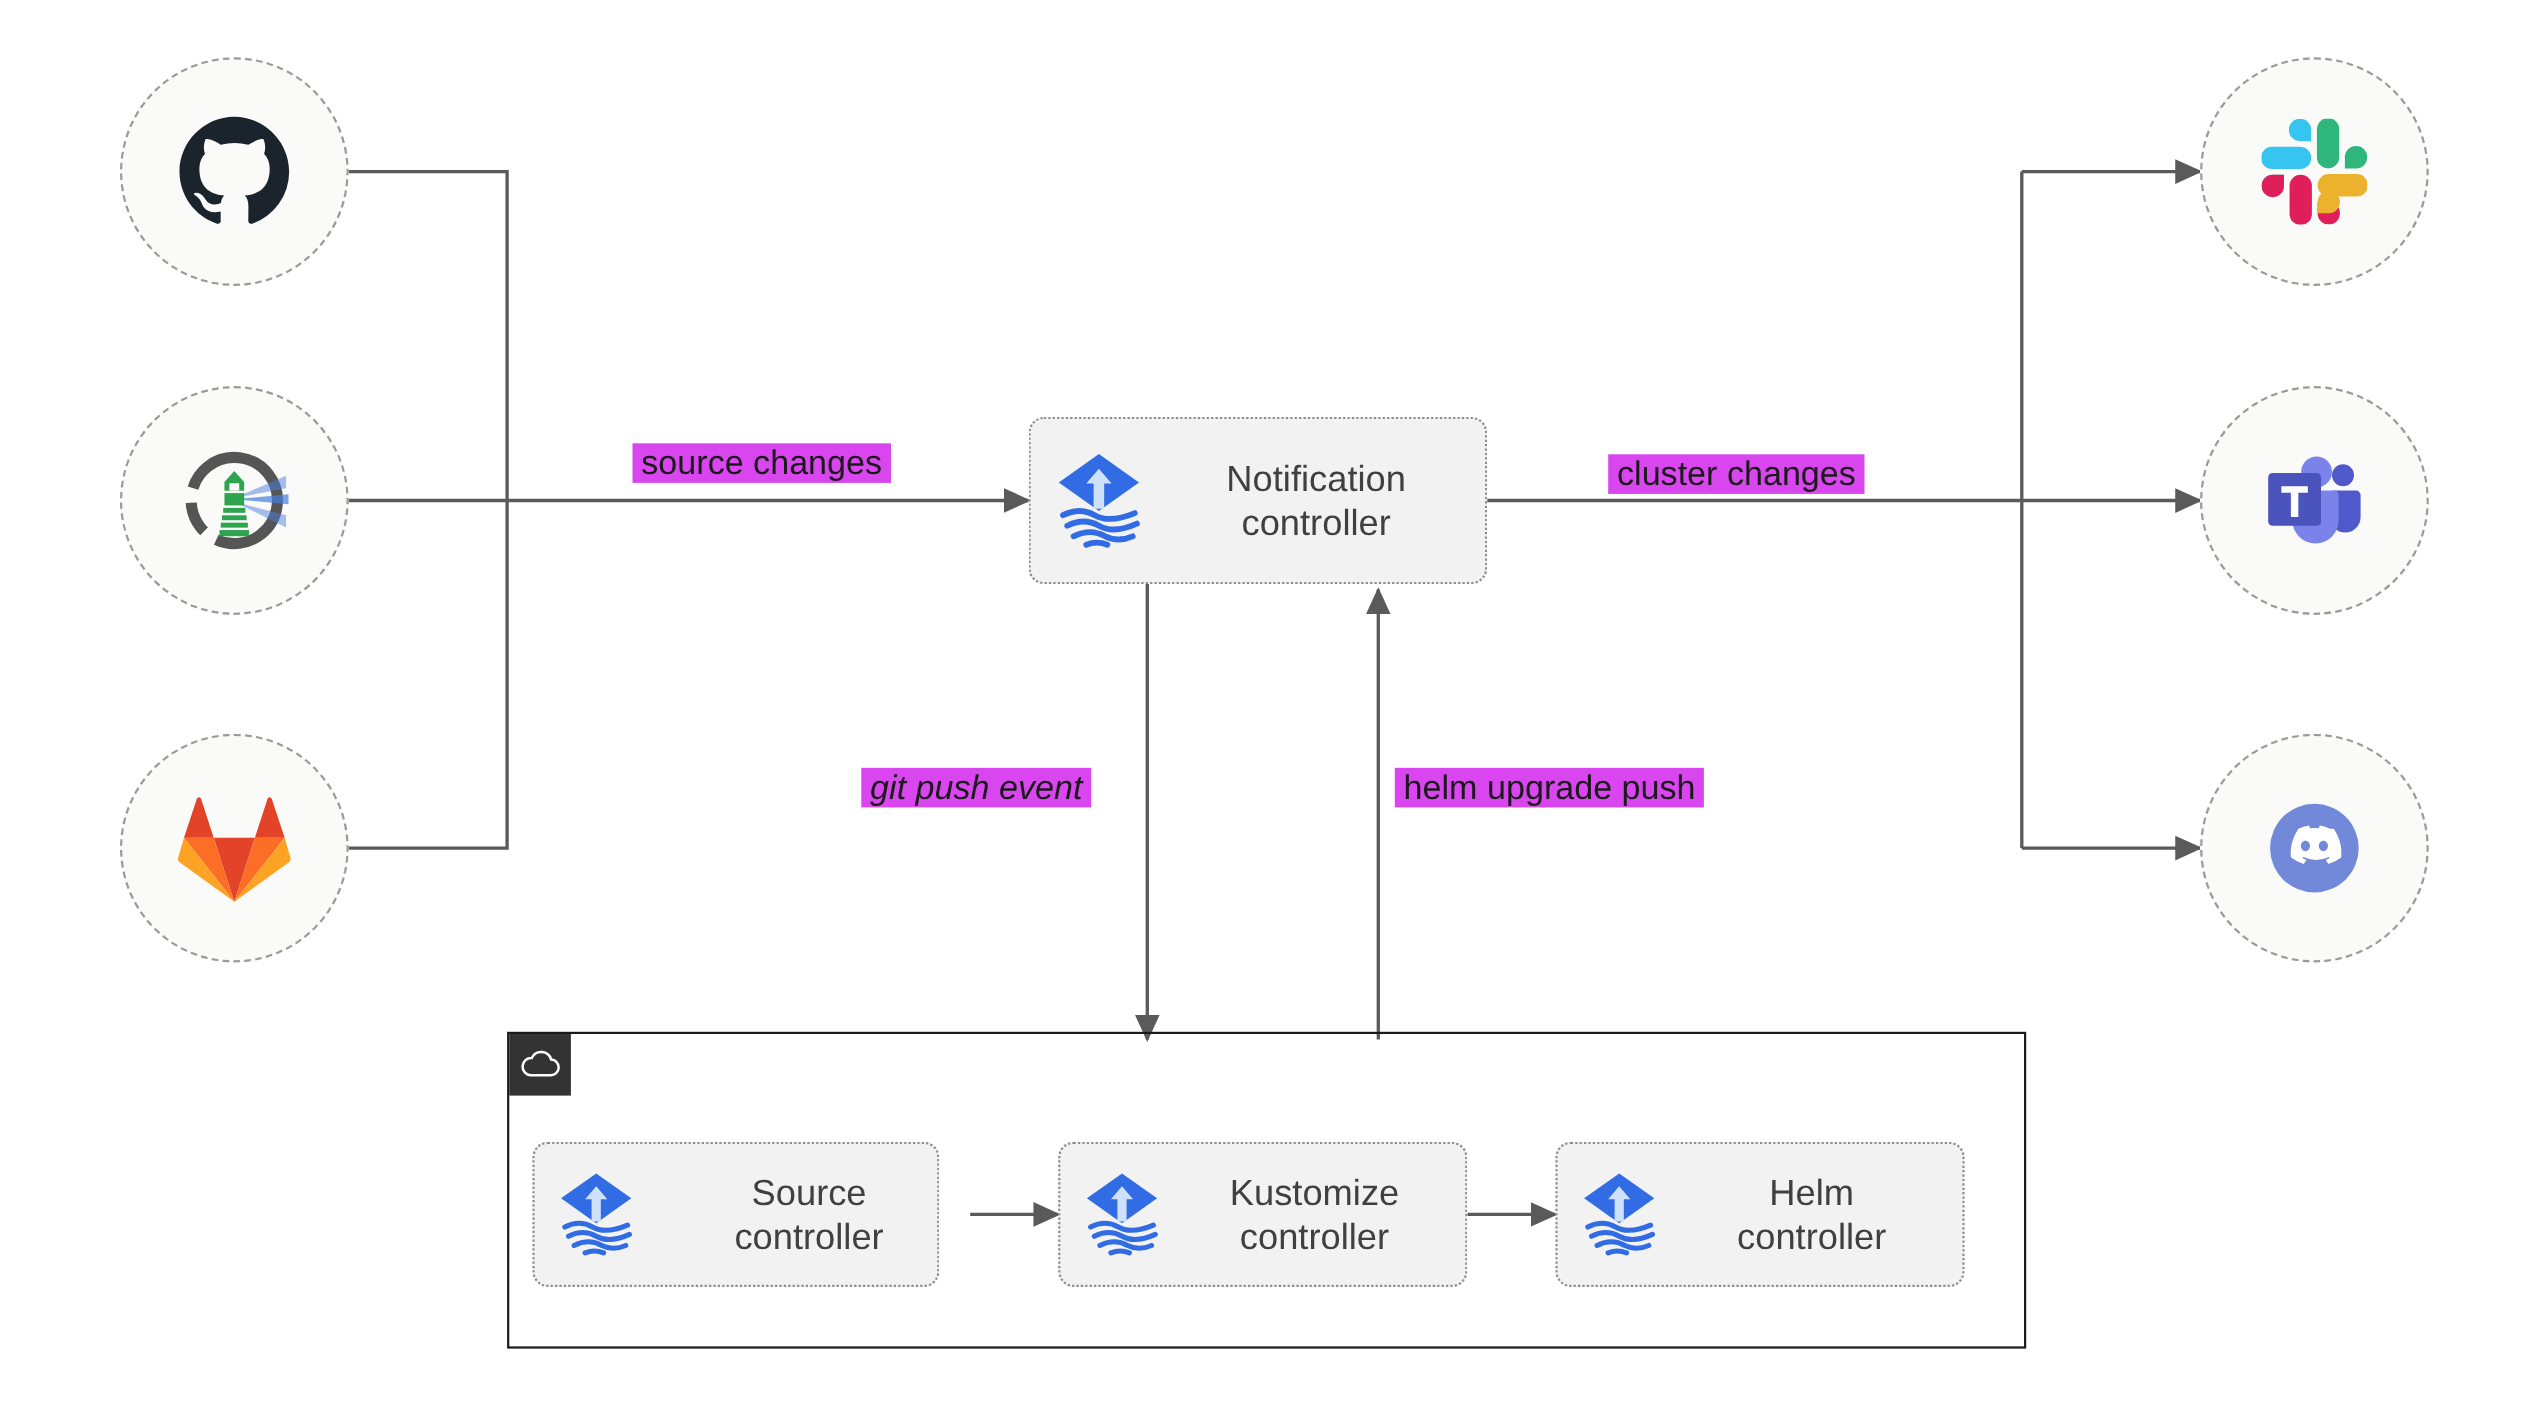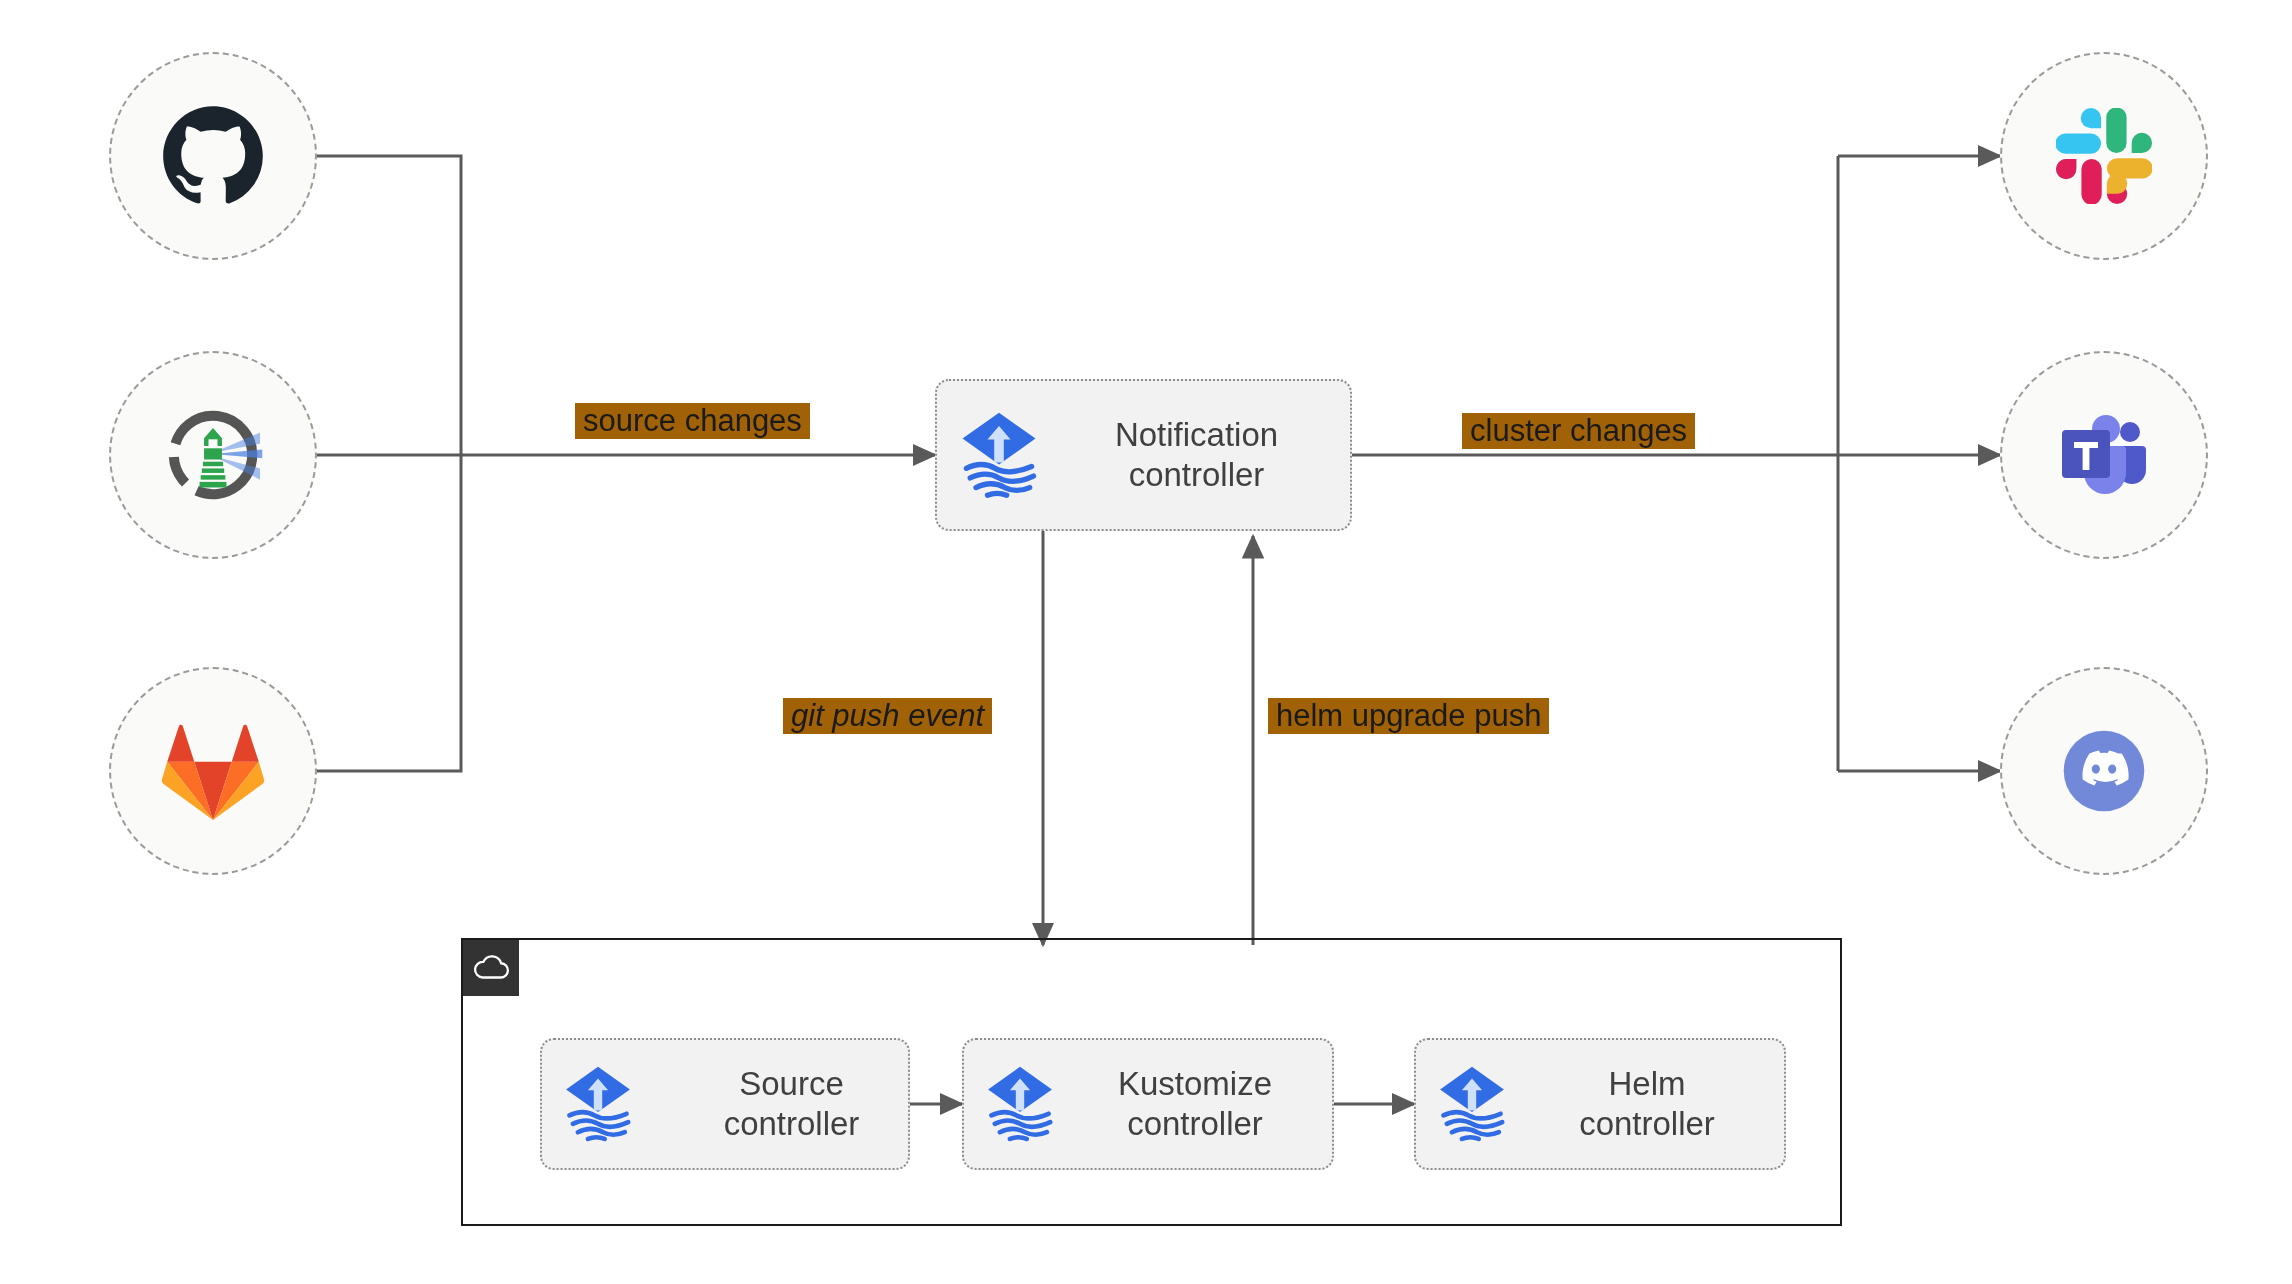--- a/index.html
+++ b/index.html
@@ -65,21 +65,21 @@
     display:flex;align-items:center;
     font-size:26px;color:#333333;
   }
 
   
   .edge-label{
     position:absolute;
     font-size:31px;
     color:#1a1a1a;
     white-space:nowrap;
-    background:#a16207;
+    background:#d946ef;
     padding:0 8px;
   }
 </style>
 </head>
 <body>
 
 <div id="stage">
 
   <svg id="edges" viewBox="0 0 2292 1284" xmlns="http://www.w3.org/2000/svg">
     <defs>
@@ -221,21 +221,21 @@
   </div>
 
   <div id="reconcilers">
     <div id="recon-badge">
       <svg width="38" height="28" viewBox="0 0 40 26">
         <path fill="none" stroke="#ffffff" stroke-width="2.4" d="M11 23h19a7.5 7.5 0 0 0 .6-15A10 10 0 0 0 12 6.5 7.4 7.4 0 0 0 11 23z"></path>
       </svg>
     </div>
   </div>
 
-  <div class="ctrl" style="left:540px;top:1038px;width:370px;height:132px;gap:39px;">
+  <div class="ctrl" style="left:484px;top:1038px;width:370px;height:132px;gap:39px;">
     <span class="flux">
       <svg width="84" height="84" viewBox="0 0 100 100">
         <path fill="#326ce5" d="M50 8 L88 35 L50 62 L12 35 Z"></path>
         <path fill="#cfe0fb" d="M50 22 L62 36 H55 V60 H45 V36 H38 Z"></path>
         <g stroke="#326ce5" stroke-width="5.5" fill="none" stroke-linecap="round">
           <path d="M16 66 Q32 58 46 66 Q60 74 84 64"></path>
           <path d="M20 76 Q36 68 50 76 Q64 84 86 74"></path>
           <path d="M26 86 Q42 78 56 86 Q68 92 82 86"></path>
           <path d="M38 94 Q48 90 58 94"></path>
         </g>

